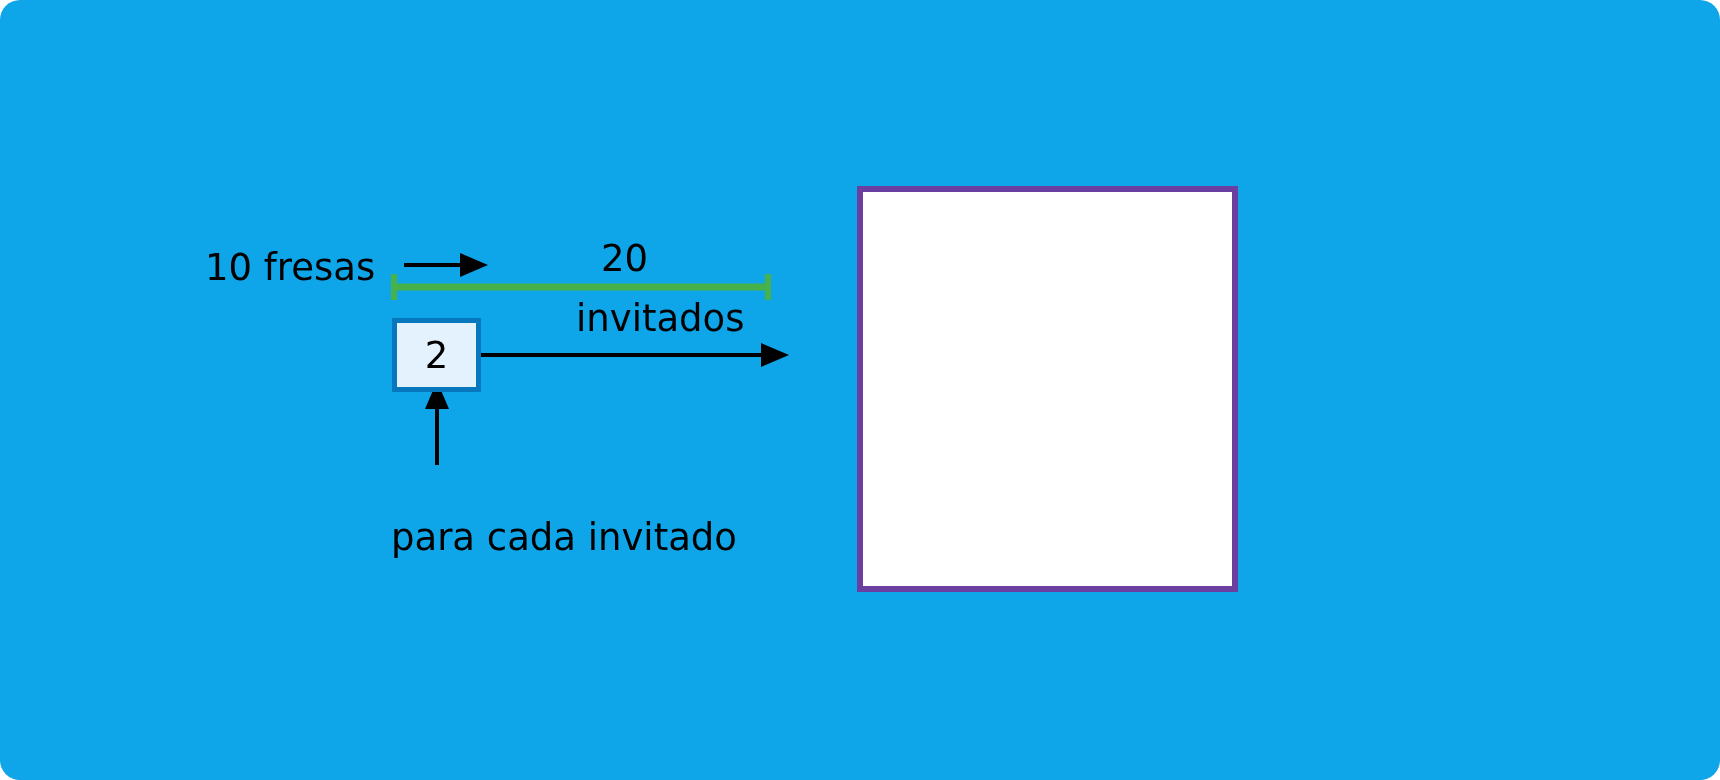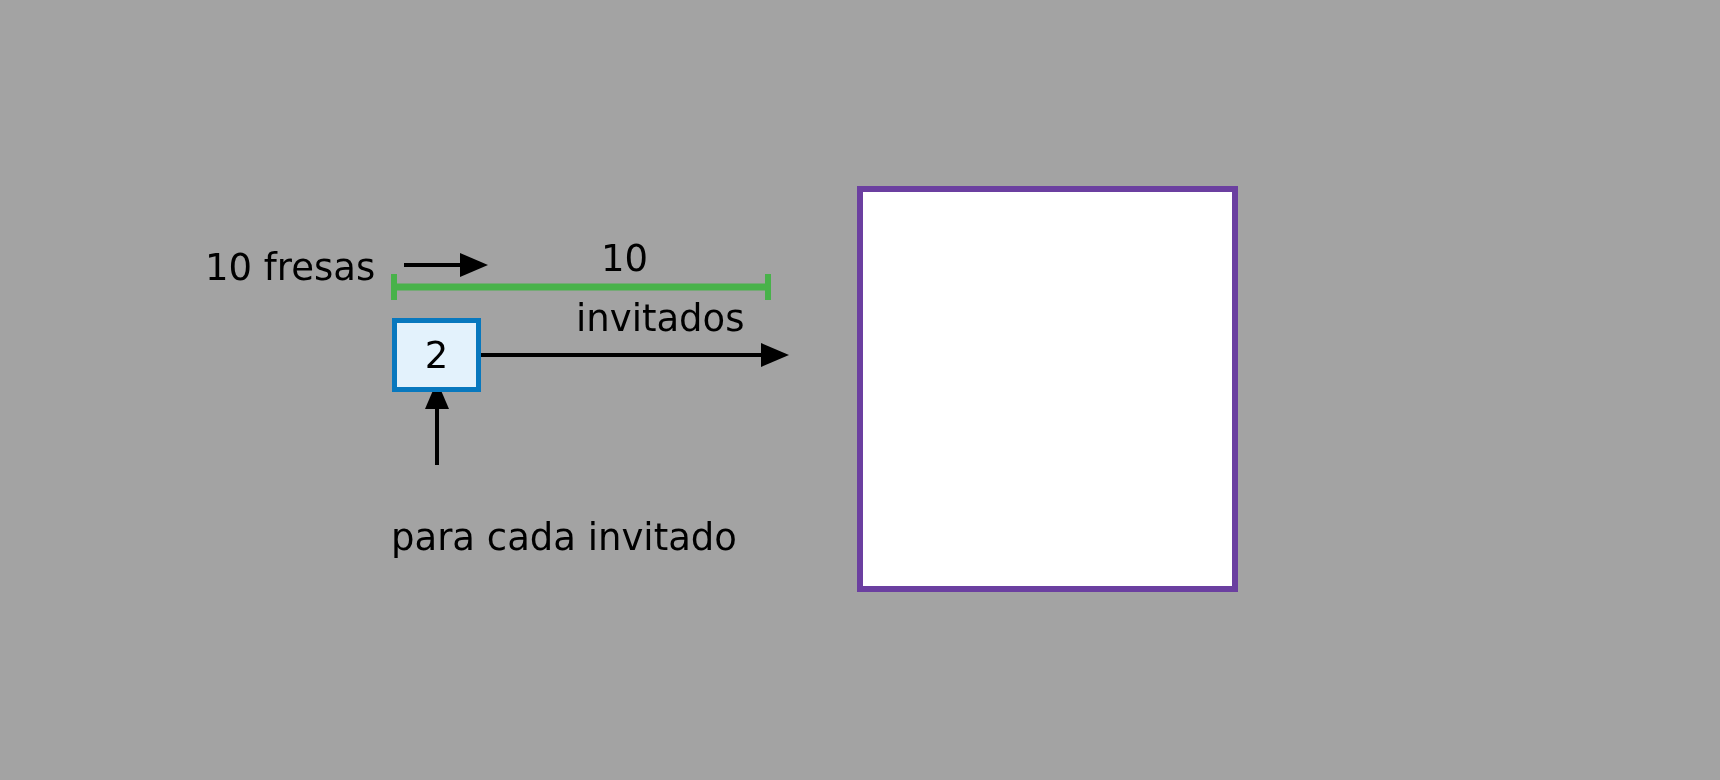--- a/index.html
+++ b/index.html
@@ -7,22 +7,23 @@
     padding: 0;
     background: #ffffff;
   }
   body {
     font-family: "DejaVu Sans", sans-serif;
   }
   #canvas {
     position: relative;
     width: 1720px;
     height: 780px;
-    background: #a3a3a3;
+    background: #0ea5e9;
     overflow: hidden;
+    border-radius: 20px;
   }
   .layer {
     position: absolute;
     left: 0;
     top: 0;
     width: 1720px;
     height: 780px;
   }
   .txt {
     position: absolute;
@@ -106,21 +107,21 @@
 
     <line x1="404" y1="265" x2="464" y2="265" stroke="#000000" stroke-width="4" marker-end="url(#arrowhead-right)"></line>
 
     <line x1="481" y1="355" x2="765" y2="355" stroke="#000000" stroke-width="4" marker-end="url(#arrowhead-right)"></line>
 
     <line x1="437" y1="465" x2="437" y2="405" stroke="#000000" stroke-width="4" marker-end="url(#arrowhead-up)"></line>
   </svg>
 
   <div class="txt" id="label-fresas-total">10 fresas</div>
 
-  <div class="txt" id="label-rate-numerator">10</div>
+  <div class="txt" id="label-rate-numerator">20</div>
 
   <div class="txt" id="label-rate-denominator">invitados</div>
 
   <div id="box-value">2</div>
 
 
   <div class="txt" id="caption-line-2">para cada invitado</div>
 
   <div id="answer-box"></div>
 

